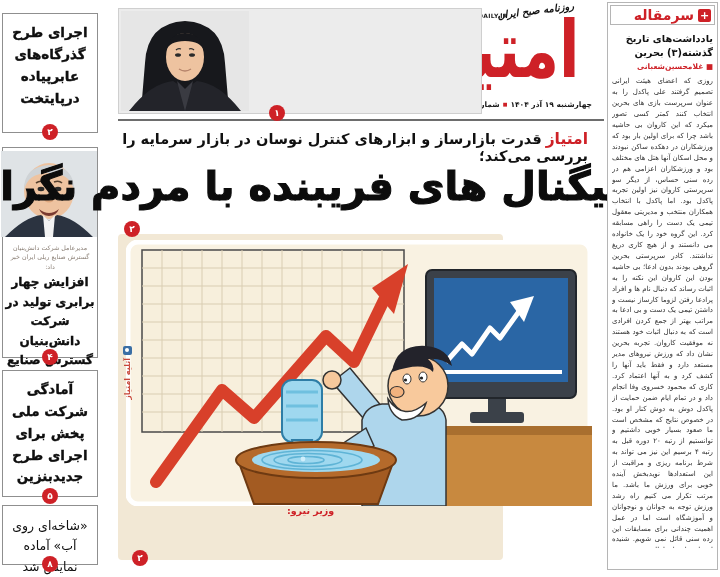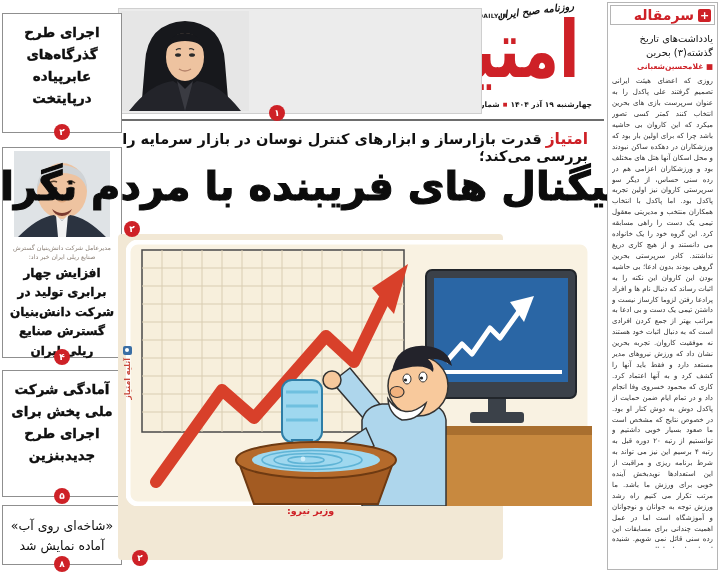--- a/index.html
+++ b/index.html
@@ -3,21 +3,21 @@
 <meta charset="utf-8">
 <style>
   * { margin:0; padding:0; box-sizing:border-box; }
   html,body { background:#fff; }
   .page {
     position:relative; width:720px; height:577px; background:#fff;
     font-family:"DejaVu Sans", sans-serif; direction:rtl; overflow:hidden;
   }
   
   .story-box {
-    position:absolute; left:2px; width:120px;
+    position:absolute; left:2px; width:96px;
     border:1px solid #8f8f8f; background:#fff; text-align:center;
   }
   .story-box .hl {
     font-weight:bold; font-size:13.5px; line-height:1.62; color:#0f0f0f;
     padding:8px 2px 12px; -webkit-text-stroke:.35px #0f0f0f;
   }
   .story-box .hl.light { font-weight:normal; -webkit-text-stroke:0; font-size:12.5px; padding:10px 2px 14px; }
   .story-box .hl.small { font-size:12px; padding:2px 2px 12px; }
   .story-box .photo-caption { font-size:6.3px; color:#8a7f75; line-height:1.5; padding:2px 2px 0; }
   .badge {
@@ -89,21 +89,21 @@
   
   .editorial {
     position:absolute; left:607px; top:2px; width:111px; height:568px;
     border:1px solid #b5b5b5; background:#fff; padding:2px;
   }
   .editorial .head {
     border:1px solid #b5b5b5; height:20px; display:flex; align-items:center; gap:4px; padding:0 3px;
   }
   .editorial .plus { width:13px; height:13px; background:#ce2127; color:#fff; font-size:11px; font-weight:bold; line-height:13px; text-align:center; border-radius:2px; }
   .editorial .sec { color:#ce2127; font-size:14px; font-weight:bold; }
-  .editorial .ed-title { font-size:9.8px; font-weight:normal; color:#101010; text-align:right; margin:7px 2px 3px; line-height:1.4; }
+  .editorial .ed-title { font-size:9.8px; font-weight:bold; color:#101010; text-align:right; margin:7px 2px 3px; line-height:1.4; }
   .editorial .ed-author { font-size:7.5px; font-weight:bold; color:#ce2127; text-align:right; margin:0 2px 5px; }
   .editorial .ed-body {
     font-size:7px; line-height:1.56; text-align:justify; color:#2d2d2d;
     margin:0 2px; height:472px; overflow:hidden;
   }
 </style>
 </head>
 <body>
 
 <div class="page">

